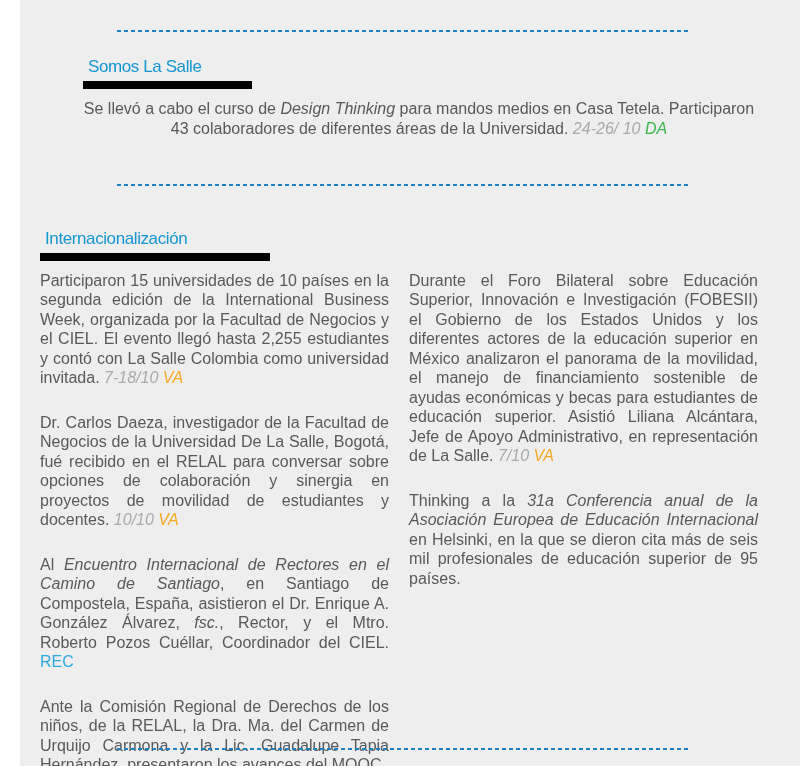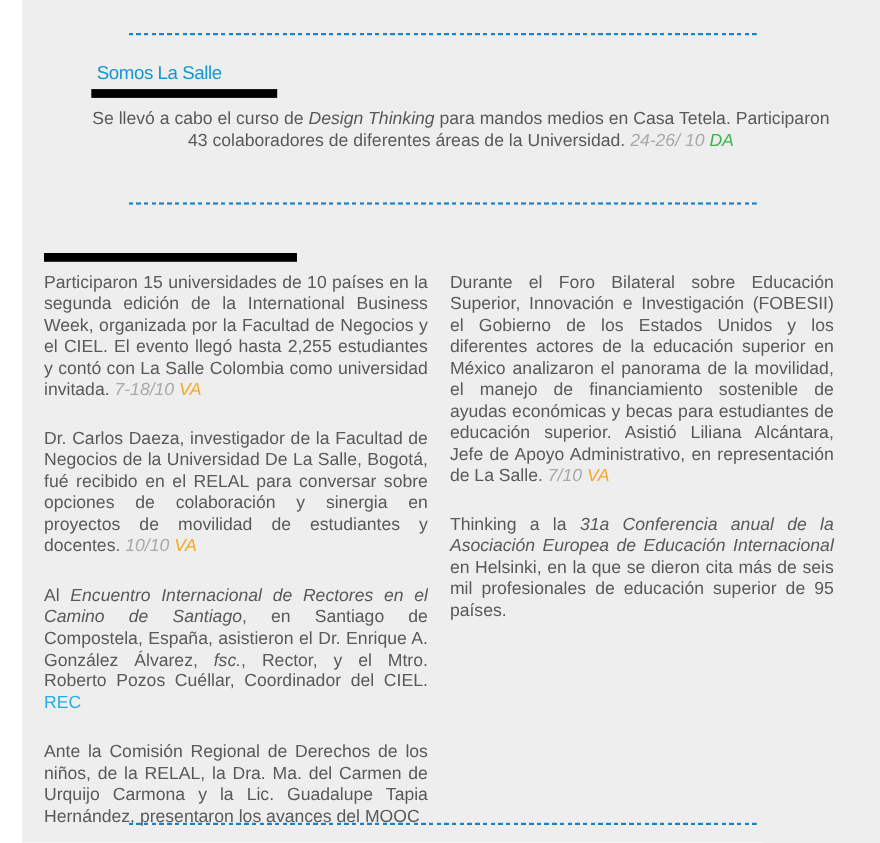--- a/index.html
+++ b/index.html
@@ -107,20 +107,21 @@
 
     <section class="section-somos">
       <h2 class="heading">Somos La Salle</h2>
       <div class="heading-bar bar-somos"></div>
       <p class="para"><span class="run-normal">Se llevó a cabo el curso de </span><span class="run-italic">Design Thinking</span><span class="run-normal"> para mandos medios en Casa Tetela. Participaron 43 colaboradores de diferentes áreas de la Universidad. </span><span class="run-date">24-26/ 10 </span><span class="run-green">DA</span></p>
     </section>
 
     <div class="divider divider-middle"></div>
 
     <section class="section-intl">
+      <h2 class="heading">Internacionalización</h2>
       <div class="heading-bar bar-intl"></div>
       <div class="columns">
         <div class="col">
           <p class="para"><span class="run-normal">Participaron 15 universidades de 10 países en la segunda edición de la International Business Week, organizada por la Facultad de Negocios y el CIEL. El evento llegó hasta 2,255 estudiantes y contó con La Salle Colombia como universidad invitada. </span><span class="run-date">7-18/10 </span><span class="run-orange">VA</span></p>
           <p class="para"><span class="run-normal">Dr. Carlos Daeza, investigador de la Facultad de Negocios de la Universidad De La Salle, Bogotá, fué recibido en el RELAL para conversar sobre opciones de colaboración y sinergia en proyectos de movilidad de estudiantes y docentes. </span><span class="run-date">10/10 </span><span class="run-orange">VA</span></p>
           <p class="para"><span class="run-normal">Al </span><span class="run-italic">Encuentro Internacional de Rectores en el Camino de Santiago</span><span class="run-normal">, en Santiago de Compostela, España, asistieron el Dr. Enrique A. González Álvarez, </span><span class="run-italic">fsc.</span><span class="run-normal">, Rector, y el Mtro. Roberto Pozos Cuéllar, Coordinador del CIEL. </span><span class="run-blue">REC</span></p>
           <p class="para"><span class="run-normal">Ante la Comisión Regional de Derechos de los niños, de la RELAL, la Dra. Ma. del Carmen de Urquijo Carmona y la Lic. Guadalupe Tapia Hernández, presentaron los avances del MOOC </span></p>
         </div>
         <div class="col">
           <p class="para"><span class="run-normal">Durante el Foro Bilateral sobre Educación Superior, Innovación e Investigación (FOBESII) el Gobierno de los Estados Unidos y los diferentes actores de la educación superior en México analizaron el panorama de la movilidad, el manejo de financiamiento sostenible de ayudas económicas y becas para estudiantes de educación superior. Asistió Liliana Alcántara, Jefe de Apoyo Administrativo, en representación de La Salle. </span><span class="run-date">7/10 </span><span class="run-orange">VA</span></p>

